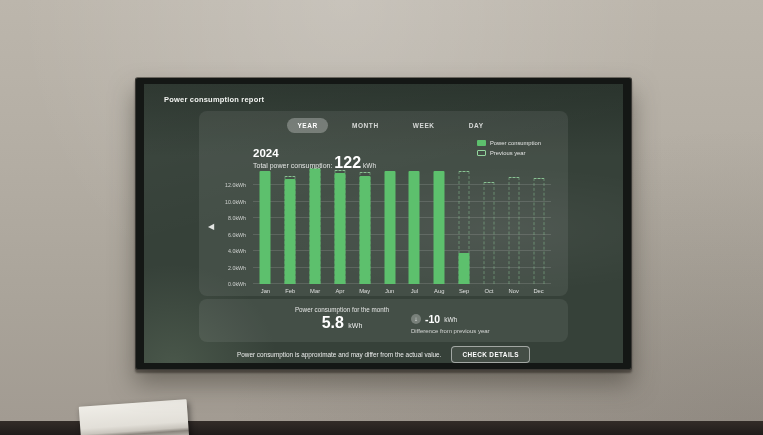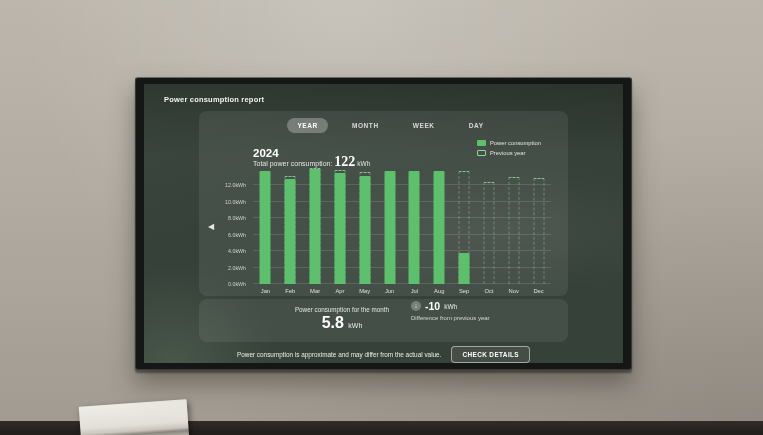--- a/index.html
+++ b/index.html
@@ -76,21 +76,21 @@
   }
 
   .year-label {
     position: absolute; left: 54px; top: 36px;
     font-size: 11.5px; font-weight: bold; color: #ffffff;
   }
   .total-line {
     position: absolute; left: 54px; top: 43px;
     font-size: 7px; color: rgba(255,255,255,0.85);
   }
-  .total-line .total-value { font-size: 14px; font-weight: bold; color: #ffffff; font-family: Liberation Serif, serif; }
+  .total-line .total-value { font-size: 16px; font-weight: bold; color: #ffffff; }
   .total-line .total-unit { font-size: 6.5px; }
 
   .legend {
     position: absolute; left: 278px; top: 29px;
     display: flex; flex-direction: column; gap: 4px;
   }
   .legend-item { display: flex; align-items: center; gap: 4px; }
   .legend-swatch { width: 9px; height: 6px; border-radius: 1px; }
   .legend-swatch.filled { background: #5dc06d; }
   .legend-swatch.outline { border: 1px solid #93d69e; background: transparent; }
@@ -137,21 +137,21 @@
   }
 
   .stats-left {
     position: absolute; left: 58px; top: 0; width: 170px; height: 100%;
     text-align: center;
   }
   .stats-month-label { margin-top: 7px; font-size: 6.3px; color: rgba(255,255,255,0.85); }
   .stats-month-value-row { margin-top: 1px; color: #ffffff; }
   .stats-month-value { font-size: 16px; font-weight: bold; }
   .stats-month-unit { font-size: 7px; color: rgba(255,255,255,0.9); }
-  .stats-right { position: absolute; left: 212px; top: 1px; }
+  .stats-right { position: absolute; left: 212px; top: 14px; }
   .diff-row { display: flex; align-items: center; gap: 4px; }
   .diff-icon {
     width: 10px; height: 10px; border-radius: 50%;
     background: rgba(255,255,255,0.28);
     display: flex; align-items: center; justify-content: center;
     font-size: 6px; color: #ffffff;
   }
   .diff-value { font-size: 10.5px; font-weight: bold; color: #ffffff; }
   .diff-unit { font-size: 6.5px; color: rgba(255,255,255,0.9); }
   .diff-label { margin-top: 3px; font-size: 6px; color: rgba(255,255,255,0.75); }

